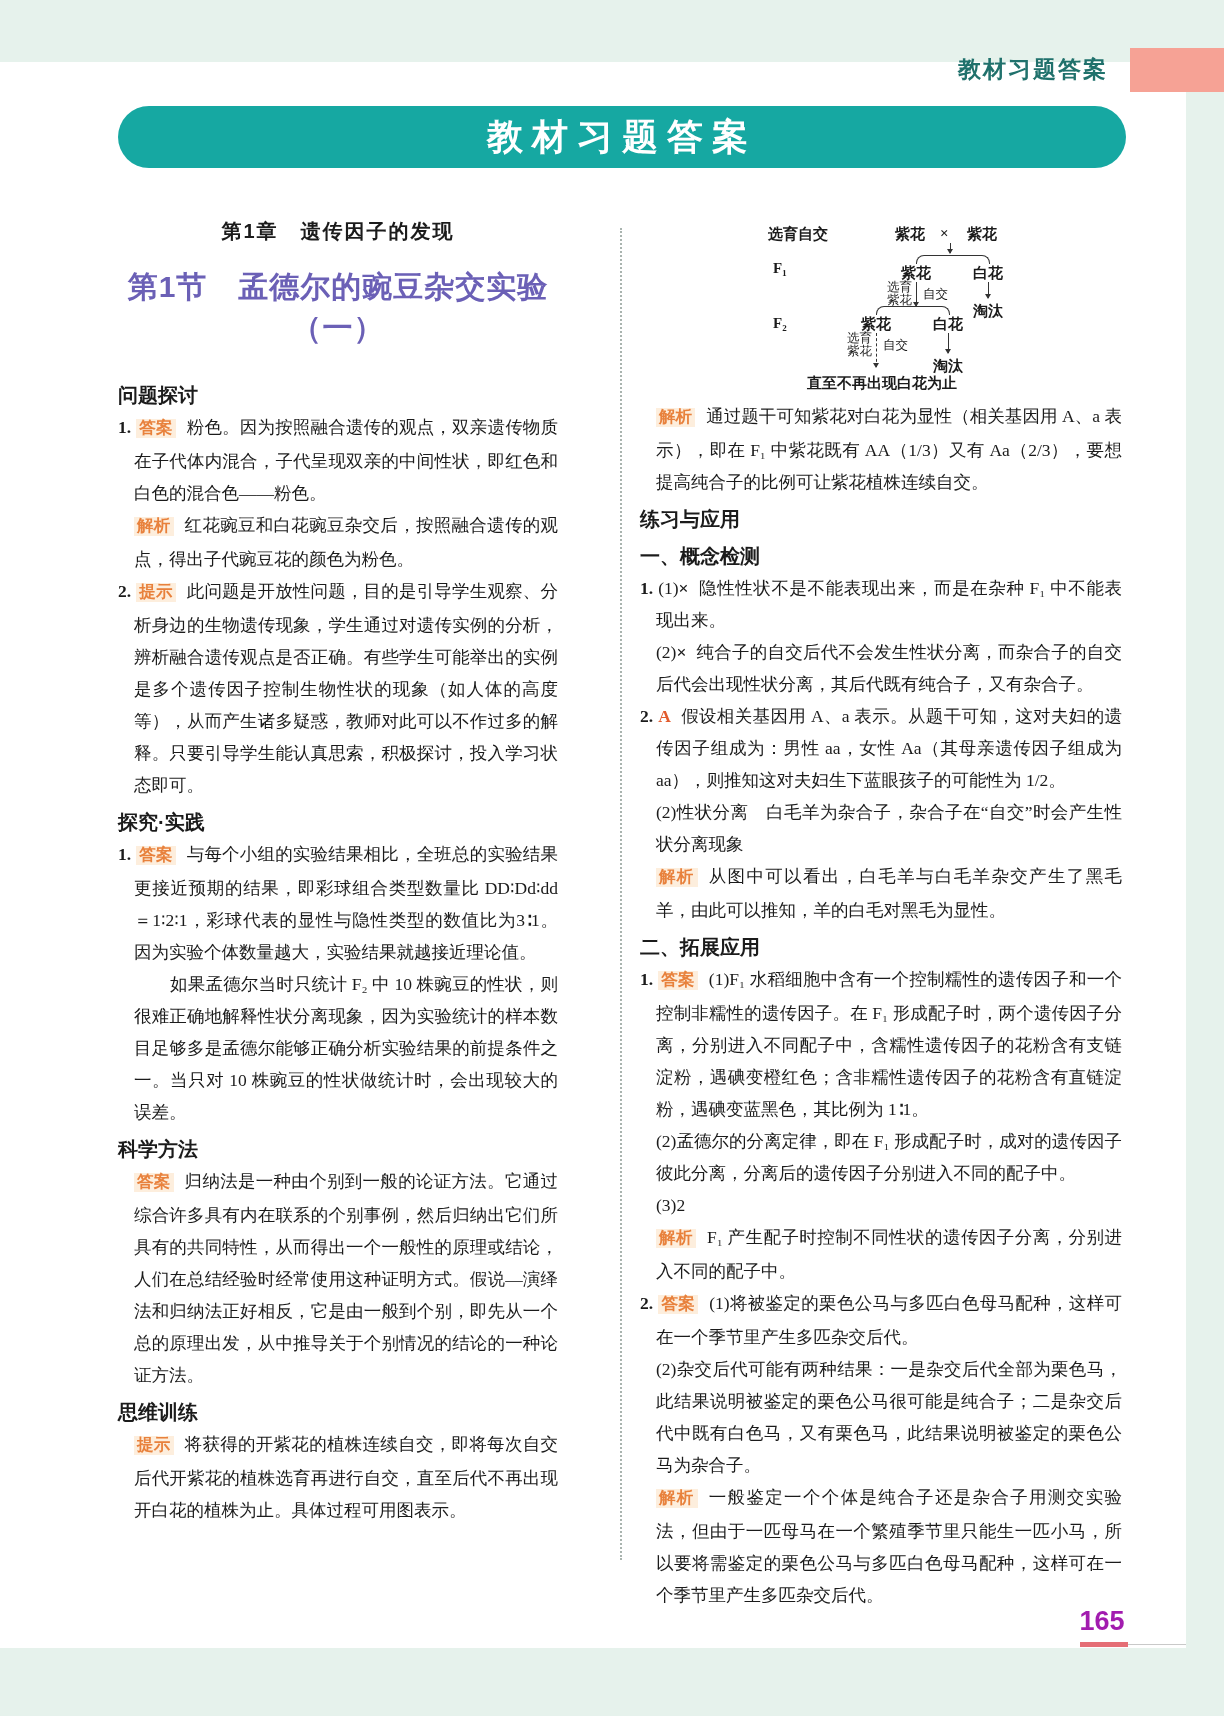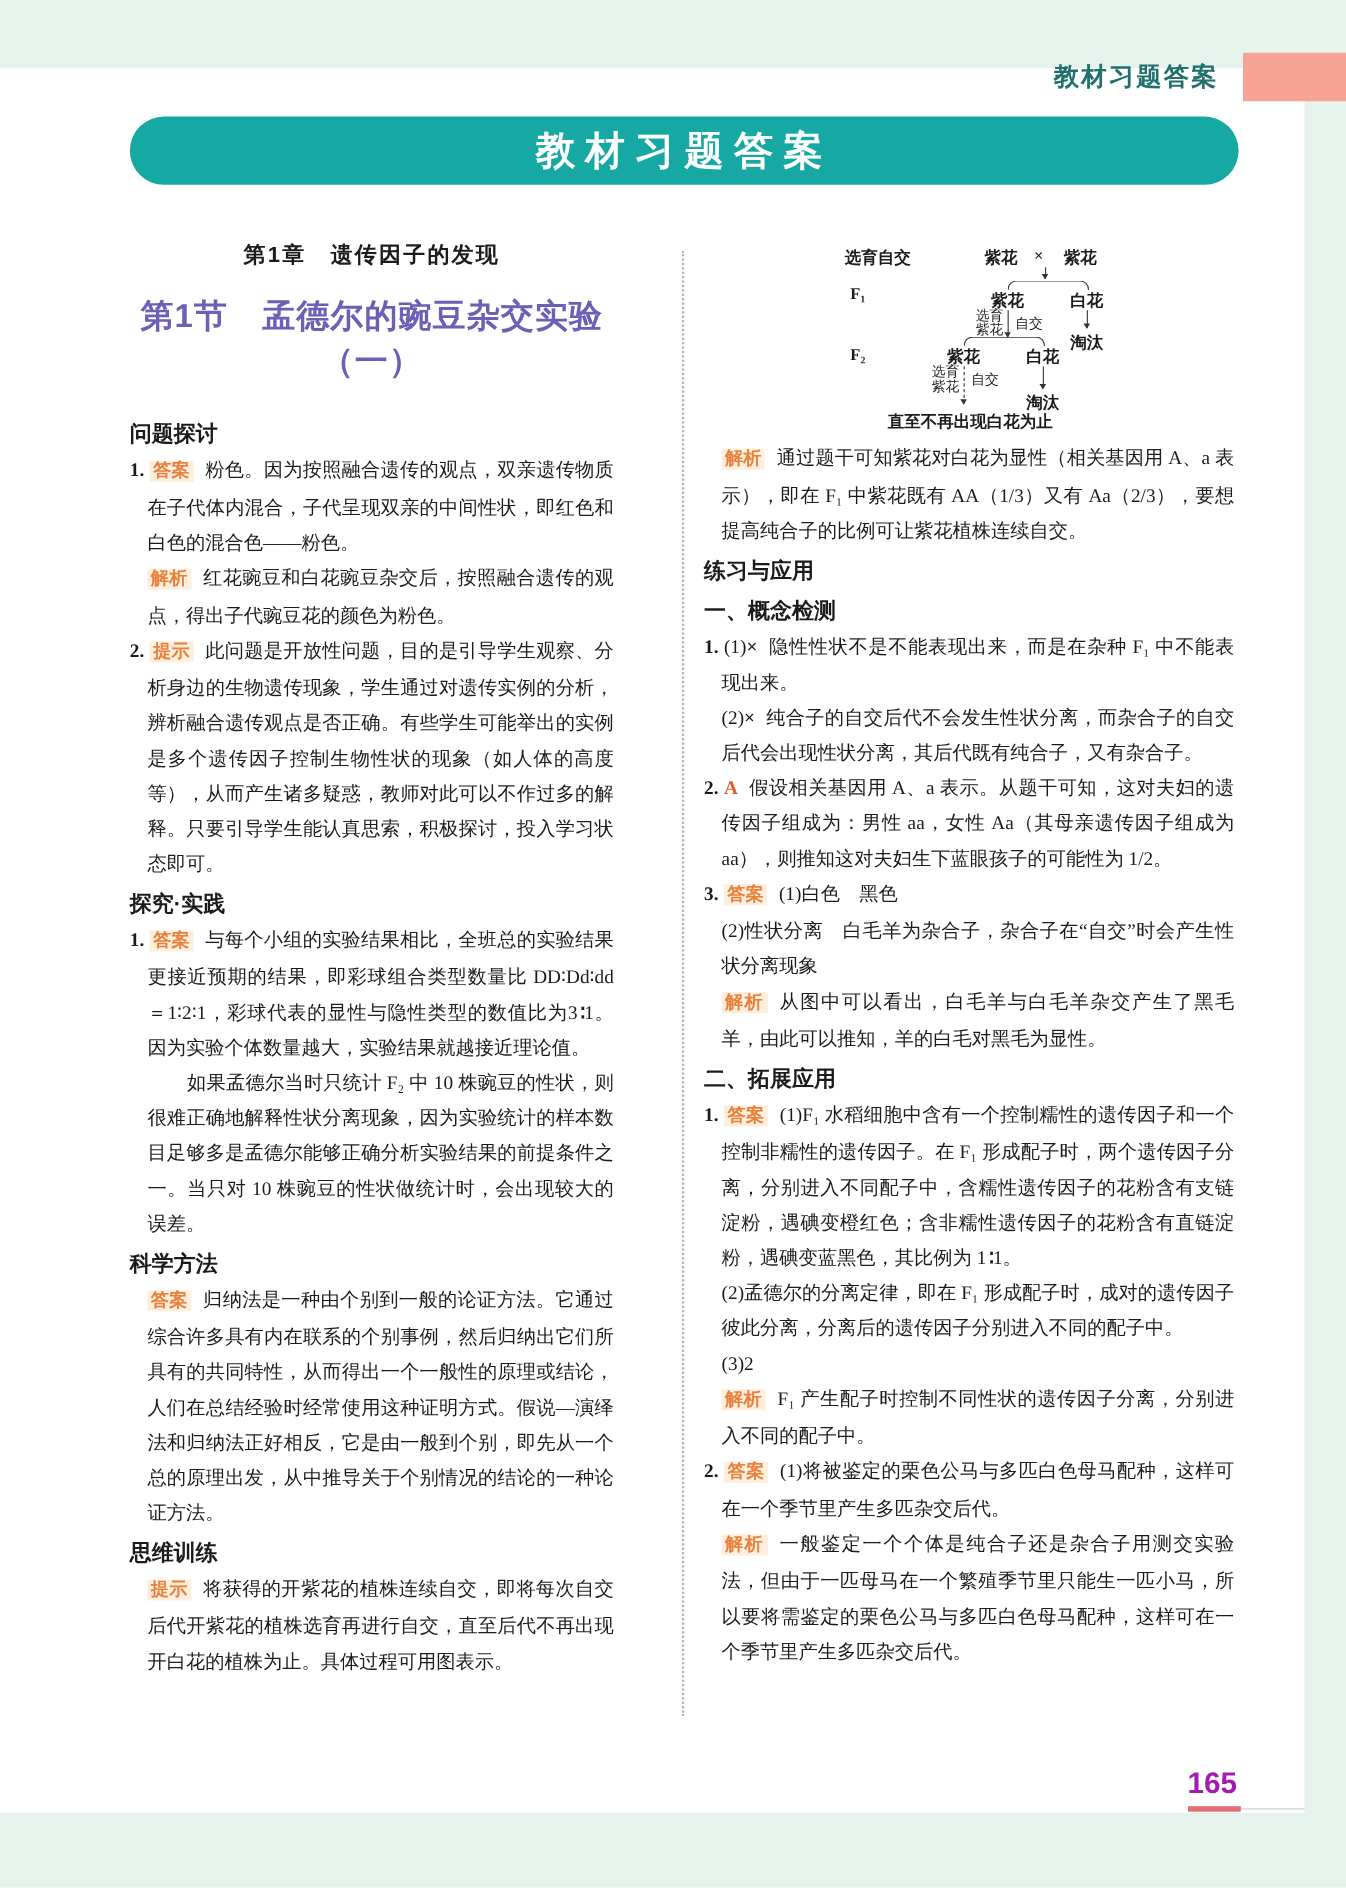--- a/index.html
+++ b/index.html
@@ -128,30 +128,30 @@
   <p class="para"><span class="lbl">解析</span><span>通过题干可知紫花对白花为显性（相关基因用 A、a 表示），即在 F₁ 中紫花既有 AA（1/3）又有 Aa（2/3），要想提高纯合子的比例可让紫花植株连续自交。</span></p>
 
   <div class="h2">练习与应用</div>
   <div class="h2">一、概念检测</div>
 
   <p class="para p-num"><span class="num">1.</span><span>(1)</span><span class="mark">×</span><span>隐性性状不是不能表现出来，而是在杂种 F₁ 中不能表现出来。</span></p>
   <p class="para"><span>(2)</span><span class="mark">×</span><span>纯合子的自交后代不会发生性状分离，而杂合子的自交后代会出现性状分离，其后代既有纯合子，又有杂合子。</span></p>
 
   <p class="para p-num"><span class="num">2.</span><span class="mark-red">A</span><span>假设相关基因用 A、a 表示。从题干可知，这对夫妇的遗传因子组成为：男性 aa，女性 Aa（其母亲遗传因子组成为 aa），则推知这对夫妇生下蓝眼孩子的可能性为 1/2。</span></p>
 
-  <p class="para p-num"><span class="num">3.</span><span class="lbl">答案</span><span>(1)白色　黑色</span></p>
   <p class="para"><span>(2)性状分离　白毛羊为杂合子，杂合子在“自交”时会产生性状分离现象</span></p>
   <p class="para"><span class="lbl">解析</span><span>从图中可以看出，白毛羊与白毛羊杂交产生了黑毛羊，由此可以推知，羊的白毛对黑毛为显性。</span></p>
 
   <div class="h2">二、拓展应用</div>
 
   <p class="para p-num"><span class="num">1.</span><span class="lbl">答案</span><span>(1)F₁ 水稻细胞中含有一个控制糯性的遗传因子和一个控制非糯性的遗传因子。在 F₁ 形成配子时，两个遗传因子分离，分别进入不同配子中，含糯性遗传因子的花粉含有支链淀粉，遇碘变橙红色；含非糯性遗传因子的花粉含有直链淀粉，遇碘变蓝黑色，其比例为 1∶1。</span></p>
   <p class="para"><span>(2)孟德尔的分离定律，即在 F₁ 形成配子时，成对的遗传因子彼此分离，分离后的遗传因子分别进入不同的配子中。</span></p>
   <p class="para"><span>(3)2</span></p>
   <p class="para"><span class="lbl">解析</span><span>F₁ 产生配子时控制不同性状的遗传因子分离，分别进入不同的配子中。</span></p>
 
   <p class="para p-num"><span class="num">2.</span><span class="lbl">答案</span><span>(1)将被鉴定的栗色公马与多匹白色母马配种，这样可在一个季节里产生多匹杂交后代。</span></p>
+  <p class="para"><span>(2)杂交后代可能有两种结果：一是杂交后代全部为栗色马，此结果说明被鉴定的栗色公马很可能是纯合子；二是杂交后代中既有白色马，又有栗色马，此结果说明被鉴定的栗色公马为杂合子。</span></p>
   <p class="para"><span class="lbl">解析</span><span>一般鉴定一个个体是纯合子还是杂合子用测交实验法，但由于一匹母马在一个繁殖季节里只能生一匹小马，所以要将需鉴定的栗色公马与多匹白色母马配种，这样可在一个季节里产生多匹杂交后代。</span></p>
 </div>
 
 <span class="pageno">165</span>
 <div class="pageno-bar"></div>
 <div class="pageno-line"></div>
 
 </body></html>

